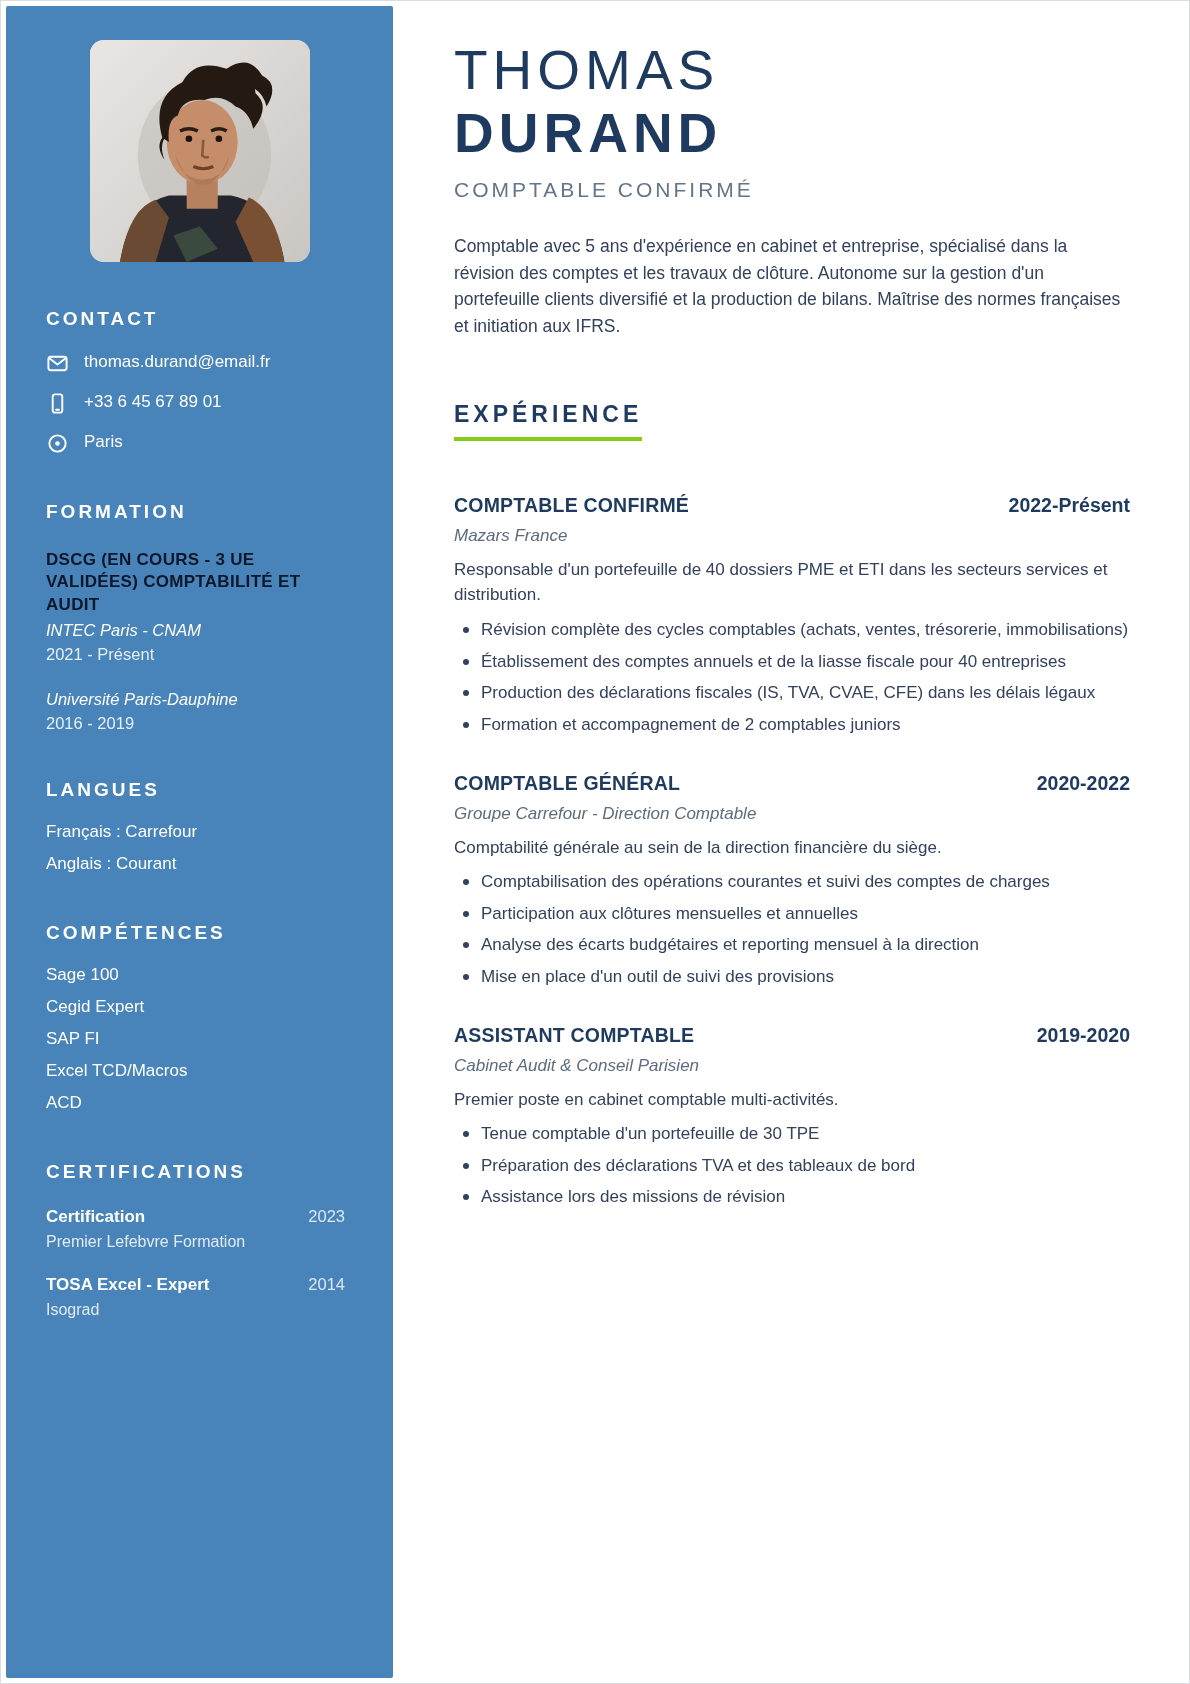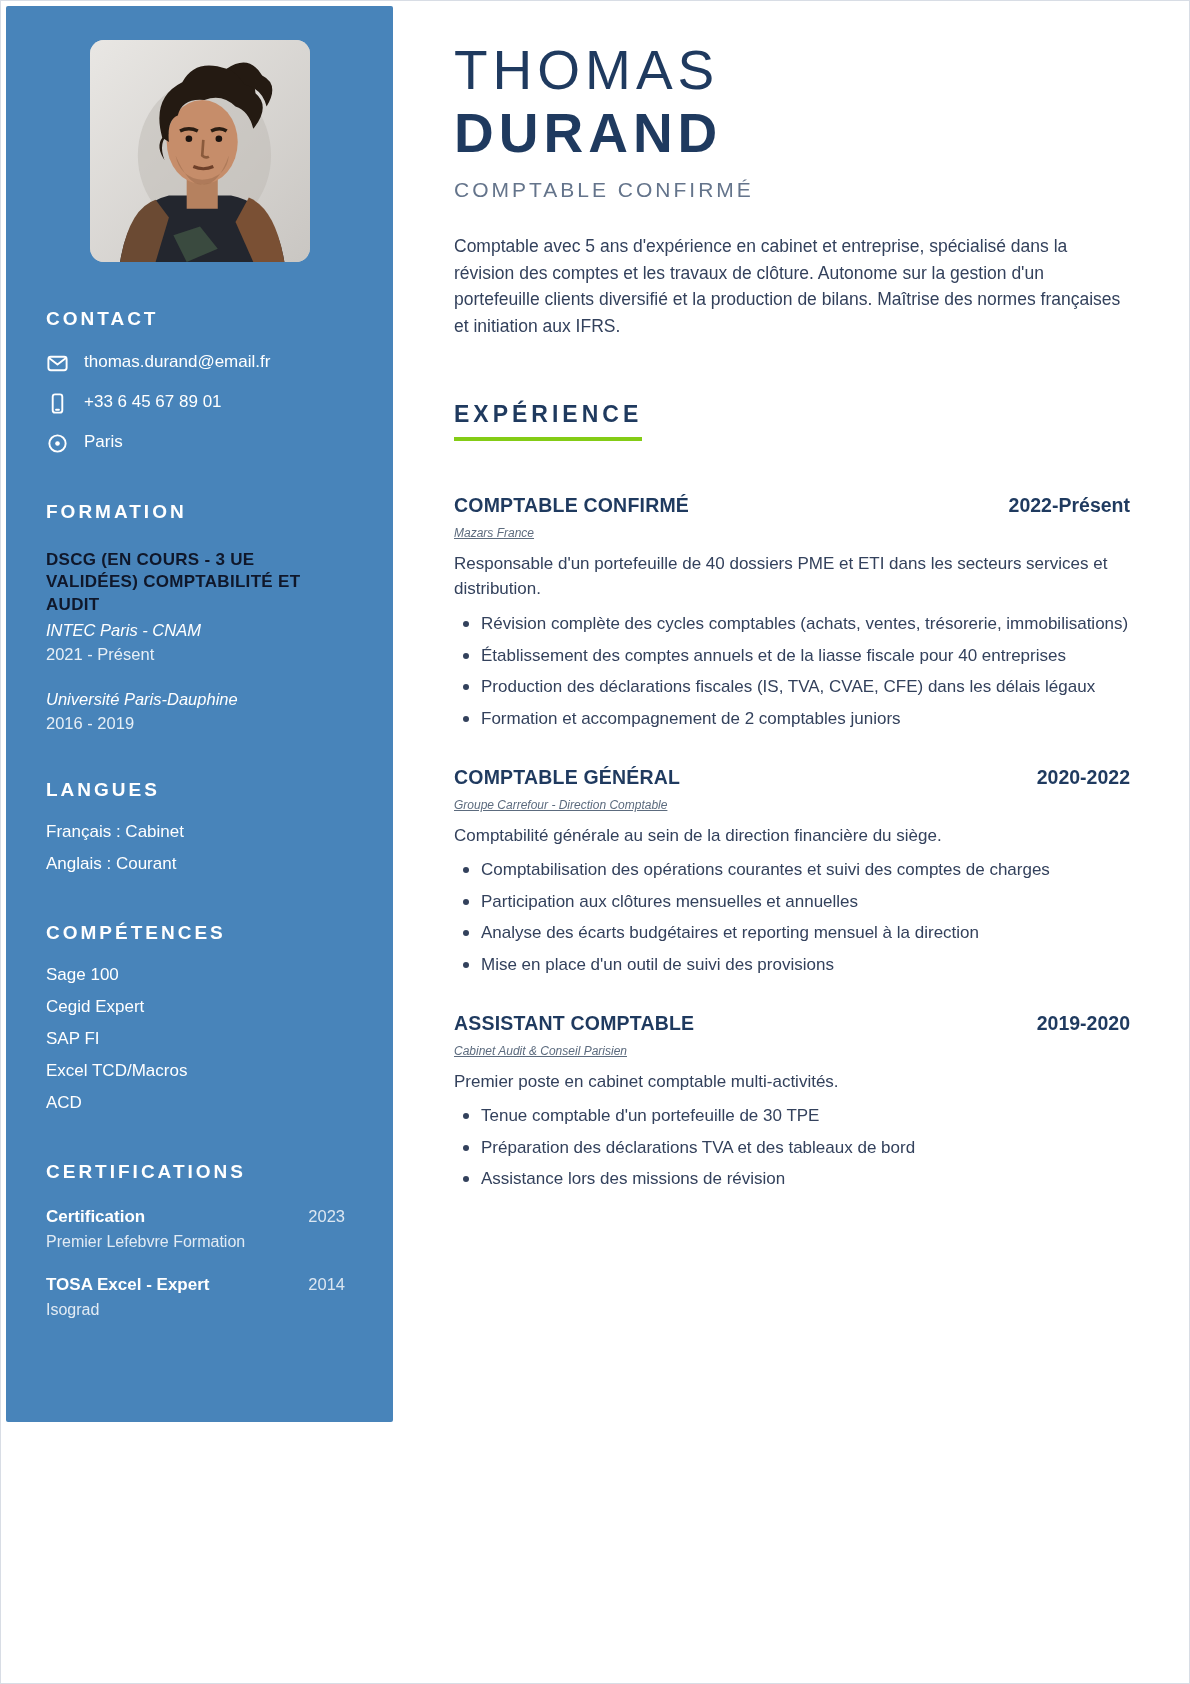--- a/index.html
+++ b/index.html
@@ -5,21 +5,21 @@
   html,body { margin:0; padding:0; background:#ffffff; }
   .page {
     position:relative; width:1190px; height:1684px; background:#ffffff;
     border:1px solid #d8dde5; box-sizing:border-box; overflow:hidden;
     font-family:"Liberation Sans","DejaVu Sans",sans-serif;
     -webkit-font-smoothing:antialiased;
   }
 
   
   .sidebar {
-    position:absolute; left:5px; top:5px; width:387px; height:1416px;
+    position:absolute; left:5px; top:5px; width:387px; height:1672px;
     background:#4884BA; border-radius:2px; color:#ffffff;
   }
   .photo {
     width:220px; height:222px; margin:34px 0 0 84px;
     border-radius:14px; overflow:hidden; background:#d8d5d1;
   }
   .photo svg { display:block; width:100%; height:100%; }
   .side-content { padding:0 48px 40px 40px; }
   .side-heading {
     font-size:19px; font-weight:700; letter-spacing:3px; color:#ffffff;
@@ -59,21 +59,21 @@
     font-size:17.5px; line-height:1.52; color:#33415C; margin-top:31px;
   }
   .section-title {
     display:inline-block; font-size:23px; font-weight:700; letter-spacing:4px; color:#1F3A5F;
     border-bottom:4px solid #84cc16; padding-bottom:9px; margin-top:44px;
   }
   .job { margin-top:34px; }
   .job-header { display:flex; justify-content:space-between; align-items:baseline; }
   .job-title { font-size:19.5px; font-weight:700; color:#1F3A5F; letter-spacing:0.2px; }
   .job-dates { font-size:19.5px; font-weight:700; color:#1F3A5F; }
-  .job-company { font-size:12px; font-style:italic; color:#5C6B7E; margin-top:9px;text-decoration:underline; }
+  .job-company { font-size:17px; font-style:italic; color:#5C6B7E; margin-top:9px; }
   .job-desc { font-size:17px; color:#33415C; line-height:1.5; margin-top:11px; }
   .job ul { list-style:none; margin:10px 0 0 0; padding:0; }
   .job li {
     position:relative; padding-left:27px; font-size:17px; color:#33415C;
     line-height:1.45; margin:0 0 7px 0;
   }
   .job li::before {
     content:""; position:absolute; left:9px; top:9px; width:6px; height:6px;
     border-radius:50%; background:#33415C;
   }
@@ -160,21 +160,21 @@
         <div class="edu-inst">INTEC Paris - CNAM</div>
         <div class="edu-dates">2021 - Présent</div>
       </div>
       <div class="edu-entry">
         <div class="edu-inst">Université Paris-Dauphine</div>
         <div class="edu-dates">2016 - 2019</div>
       </div>
 
       <h2 class="side-heading">LANGUES</h2>
       <div class="plain-list">
-        <div class="plain-item">Français : Cabinet</div>
+        <div class="plain-item">Français : Carrefour</div>
         <div class="plain-item">Anglais : Courant</div>
       </div>
 
       <h2 class="side-heading">COMPÉTENCES</h2>
       <div class="plain-list">
         <div class="plain-item">Sage 100</div>
         <div class="plain-item">Cegid Expert</div>
         <div class="plain-item">SAP FI</div>
         <div class="plain-item">Excel TCD/Macros</div>
         <div class="plain-item">ACD</div>

